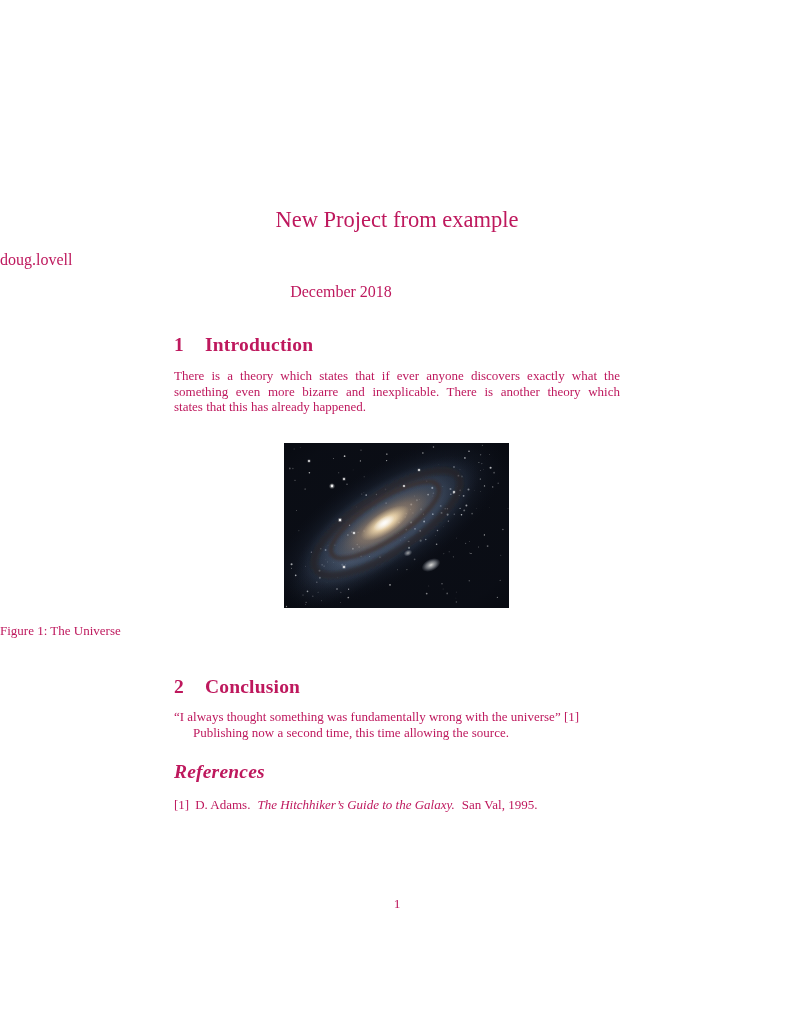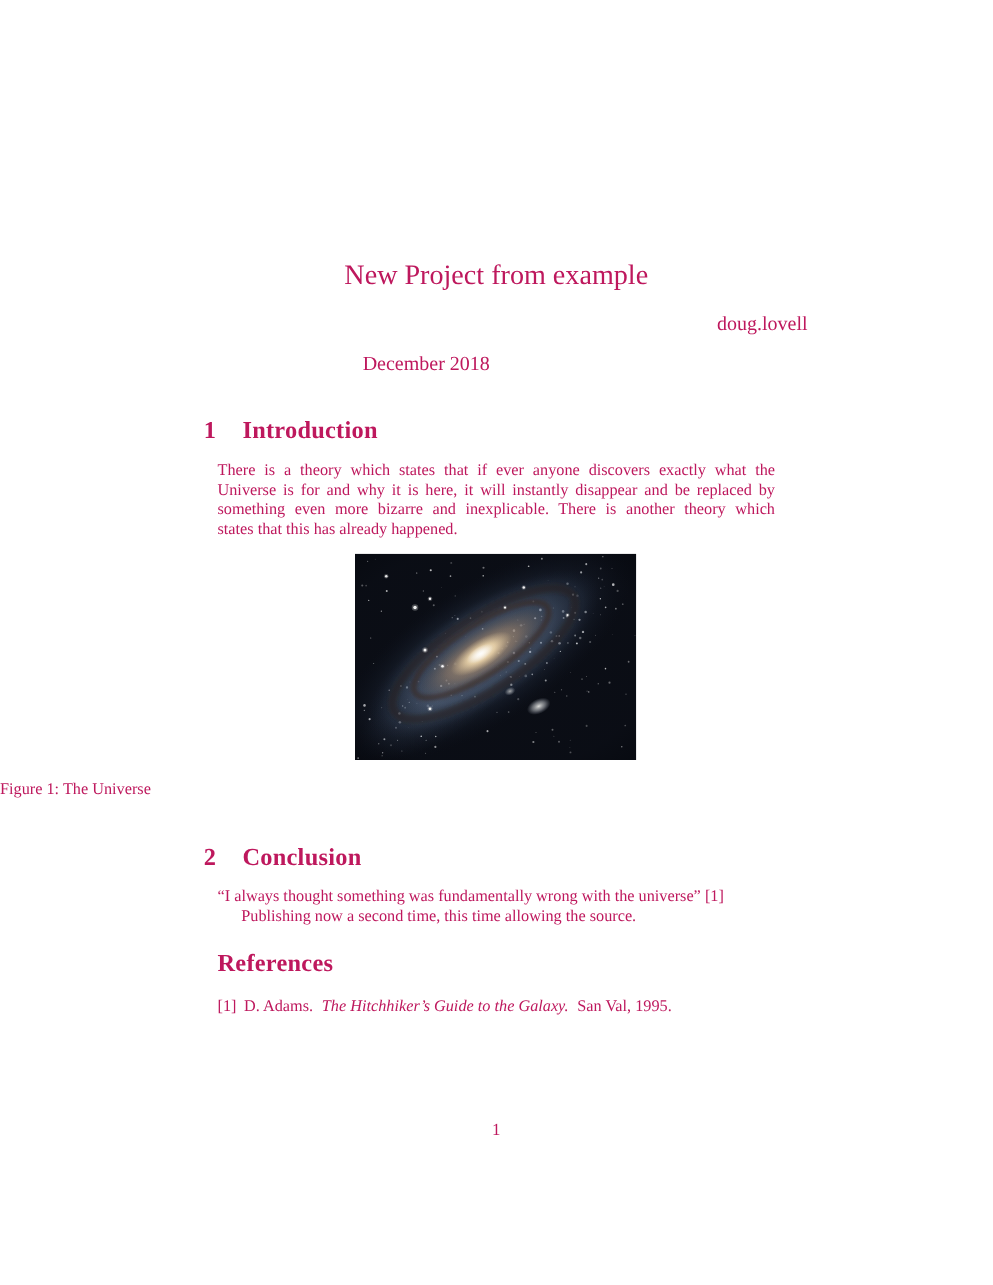--- a/index.html
+++ b/index.html
@@ -19,32 +19,32 @@
   .abs { position: absolute; }
   .doc-title {
     top: 206px; left: 0; width: 794px;
     text-align: center;
     font-size: 22.5px;
     line-height: 27px;
     font-weight: 400;
   }
   .doc-author {
     top: 250px; left: 0; width: 646px;
-    text-align: right;
+    text-align: left;
     font-size: 16px;
     line-height: 20px;
   }
   .doc-date {
     top: 282px; left: 0; width: 682px;
     text-align: center;
     font-size: 16px;
     line-height: 20px;
   }
   .sec-heading {
-    left: 163px; width: 452px;
+    left: 174px; width: 452px;
     font-size: 19.5px;
     line-height: 24px;
     font-weight: 700;
     letter-spacing: 0.2px;
   }
   .sec-num { display: inline-block; margin-right: 21px; }
   .body-block {
     left: 174px; width: 446px;
     font-size: 13px;
     line-height: 15.5px;
@@ -62,20 +62,21 @@
     top: 623px; left: 0; width: 794px;
     font-size: 13px;
     line-height: 16px;
   }
   .refs-heading {
     top: 760px; left: 174px; width: 452px;
     font-size: 19.5px;
     line-height: 24px;
     font-weight: 700;
     letter-spacing: 0.2px;
+    font-style: italic;
   }
   .ref-entry {
     top: 797px; left: 174px; width: 470px;
     font-size: 13px;
     line-height: 15.5px;
   }
   .ref-label { margin-right: 6px; }
   .ref-authors { margin-right: 7px; }
   .ref-title { font-style: italic; margin-right: 7px; }
   .page-number {
@@ -93,21 +94,20 @@
   <div class="abs doc-title">New Project from example</div>
   <div class="abs doc-author">doug.lovell</div>
   <div class="abs doc-date">December 2018</div>
 
   <div class="abs sec-heading" style="top:333px">
     <span class="sec-num">1</span><span>Introduction</span>
   </div>
 
   <div class="abs body-block" style="top:368px">
     <div class="jline">There is a theory which states that if ever anyone discovers exactly what the</div>
-    <div class="jline">Universe is for and why it is here, it will instantly disappear and be replaced by</div>
     <div class="jline">something even more bizarre and inexplicable. There is another theory which</div>
     <div class="jline-last">states that this has already happened.</div>
   </div>
 
   <figure class="abs figure-wrap">
     <svg width="225" height="165" viewBox="0 0 225 165" xmlns="http://www.w3.org/2000/svg">
       <defs>
         <radialGradient id="gHalo" cx="50%" cy="50%" r="50%">
           <stop offset="0%" stop-color="rgb(140,160,190)" stop-opacity="0.40"></stop>
           <stop offset="45%" stop-color="rgb(92,112,142)" stop-opacity="0.30"></stop>

